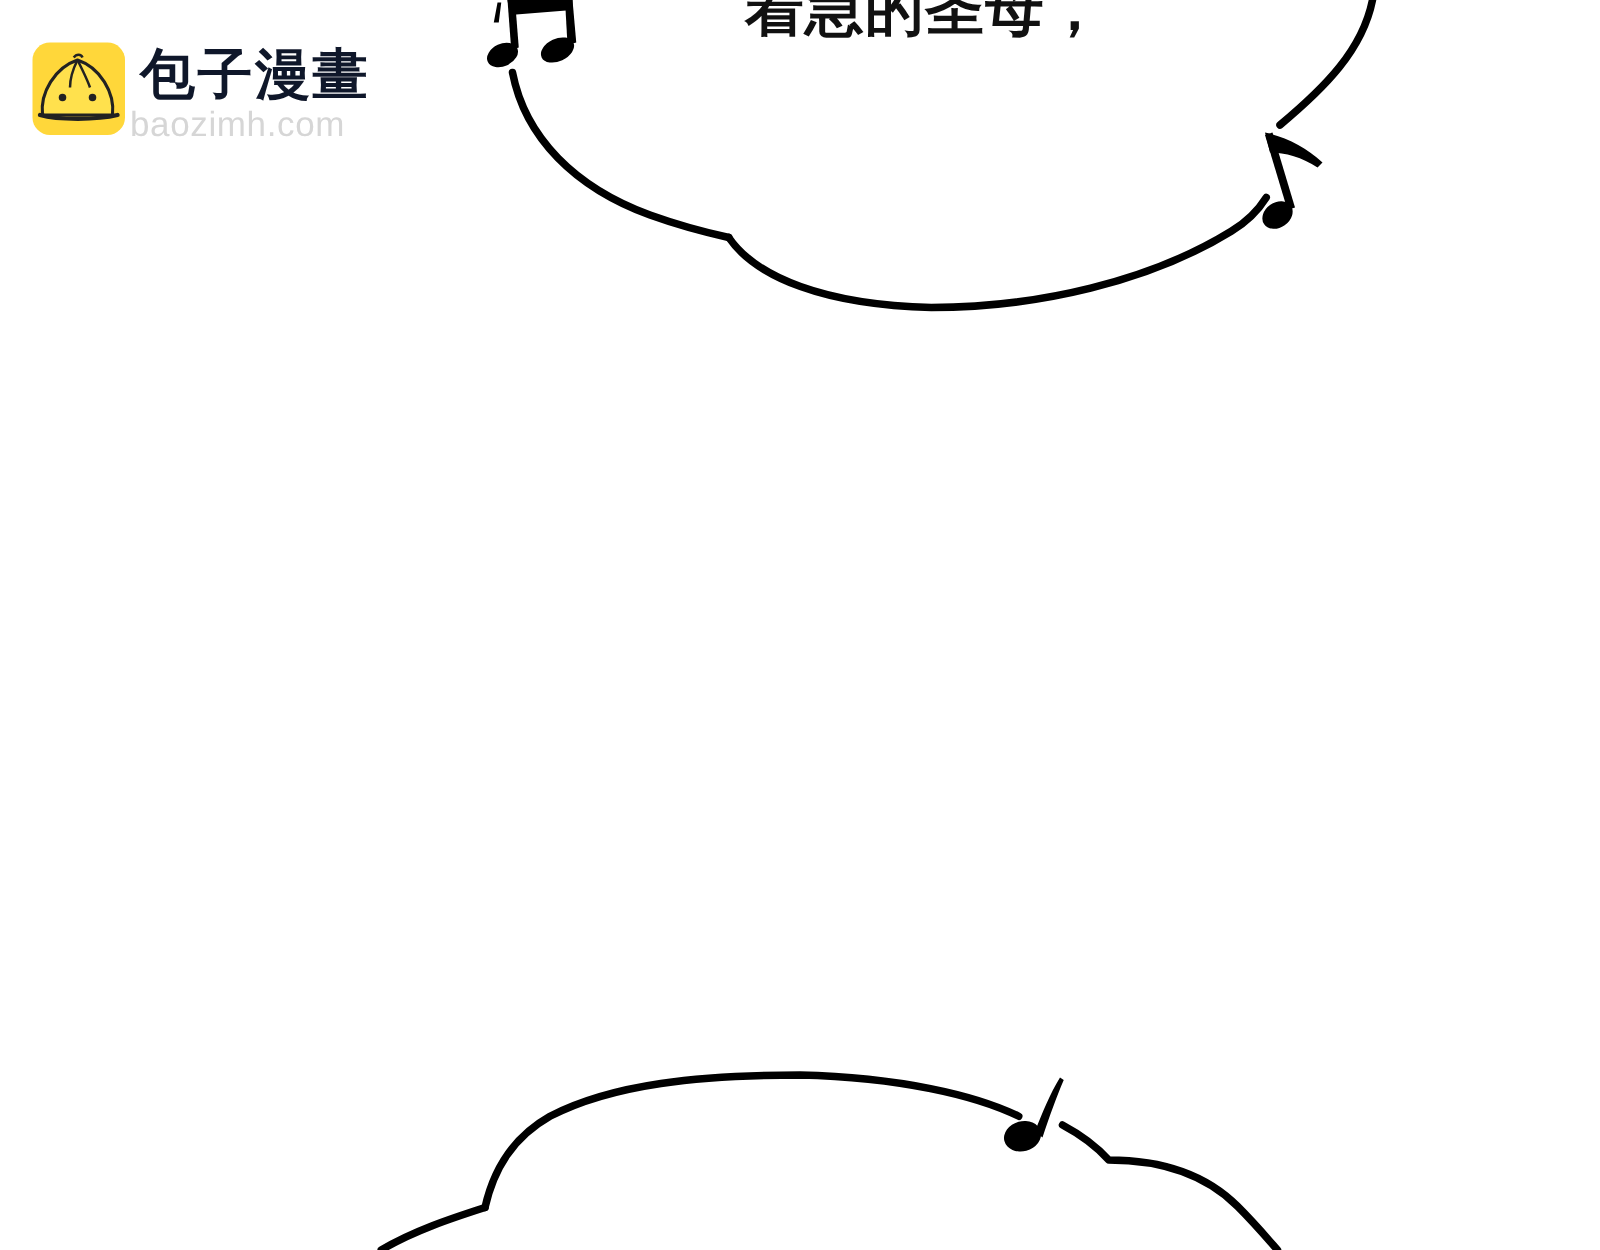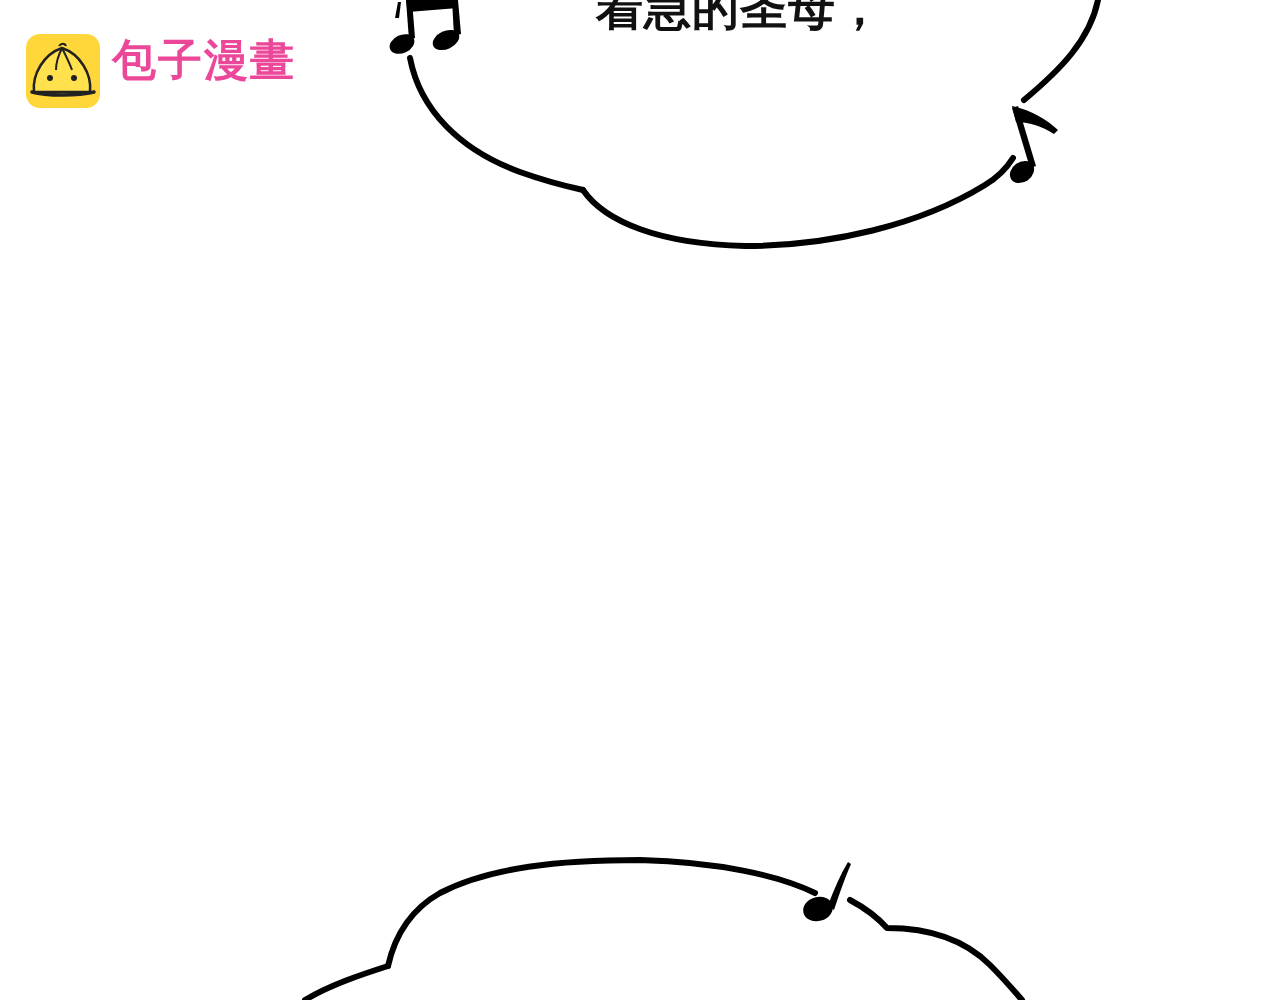--- a/index.html
+++ b/index.html
@@ -54,21 +54,21 @@
       border-radius: 14px;
       background: #ffd73a;
       overflow: hidden;
     }
     .wm-title {
       position: absolute;
       left: 86px;
       top: 0px;
       font-size: 44px;
       font-weight: bold;
-      color: #ec4899;
+      color: #0f172a;
       line-height: 52px;
       letter-spacing: 2px;
       white-space: nowrap;
     }
     .wm-url {
       position: absolute;
       left: 78px;
       top: 50px;
       font-family: "Liberation Sans", sans-serif;
       font-size: 28px;
@@ -129,15 +129,16 @@
         <path d="M8 58 C 6 40, 18 20, 36 14 C 54 20, 66 40, 64 58 Z" fill="#ffe14d" stroke="#222" stroke-width="2.5" stroke-linejoin="round"></path>
         <path d="M36 14 C 32 22, 30 30, 30 36" fill="none" stroke="#222" stroke-width="2"></path>
         <path d="M36 14 C 40 22, 44 30, 46 36" fill="none" stroke="#222" stroke-width="2"></path>
         <path d="M33 12 C 35 9, 39 9, 40 12" fill="none" stroke="#222" stroke-width="2"></path>
         <circle cx="24" cy="44" r="3" fill="#222"></circle>
         <circle cx="48" cy="44" r="3" fill="#222"></circle>
         <path d="M6 58 C 20 62, 52 62, 68 58" fill="none" stroke="#222" stroke-width="3.5" stroke-linecap="round"></path>
       </svg>
     </div>
     <div class="wm-title">包子漫畫</div>
+    <div class="wm-url">baozimh.com</div>
   </div>
 
 </div>
 
 </body></html>

